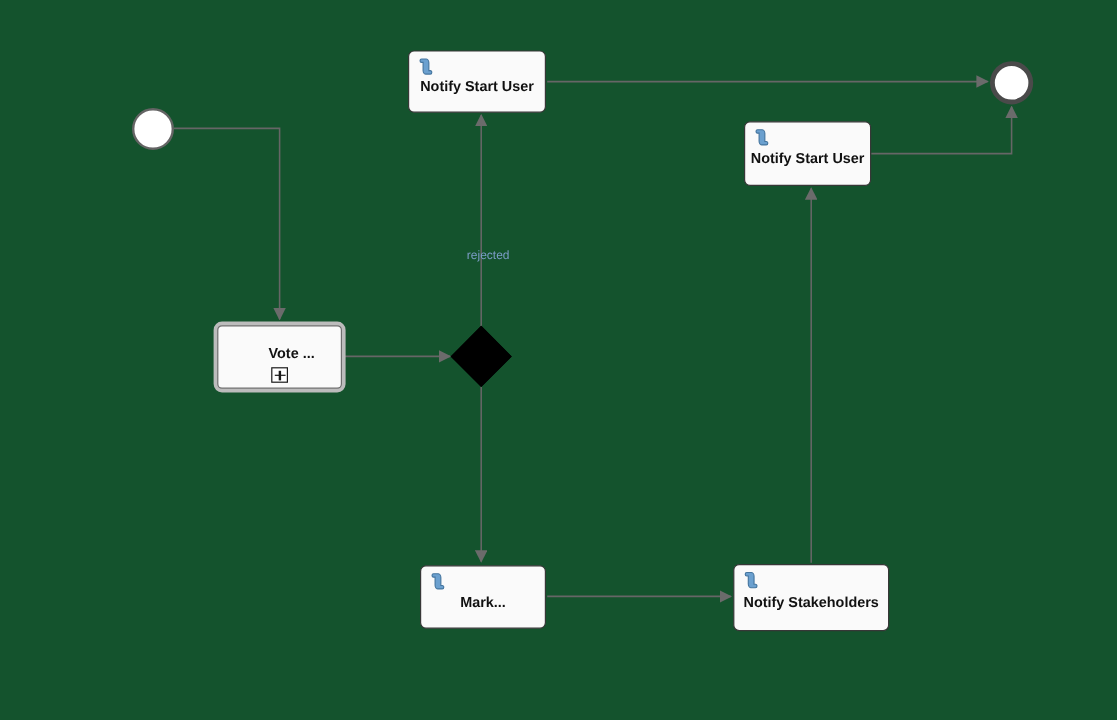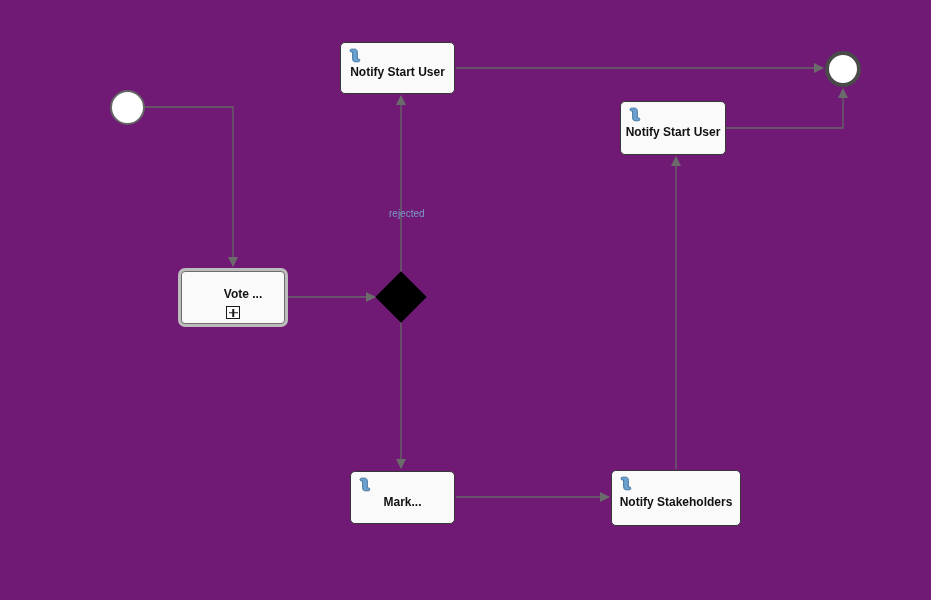--- a/index.html
+++ b/index.html
@@ -1,19 +1,19 @@
 <!DOCTYPE html>
 <html><head>
 <meta charset="utf-8">
 <style>
   html,body{margin:0;padding:0;background:#000;}
   #canvas{
     position:relative;
     width:931px;height:600px;
-    background:#701a75;
+    background:#14532d;
     overflow:hidden;
     font-family:"Liberation Sans",sans-serif;
   }
   #flows{position:absolute;left:0;top:0;width:931px;height:600px;}
 
   .task{
     position:absolute;
     background:#fafafa;
     border:1px solid #373737;
     border-radius:5px;

